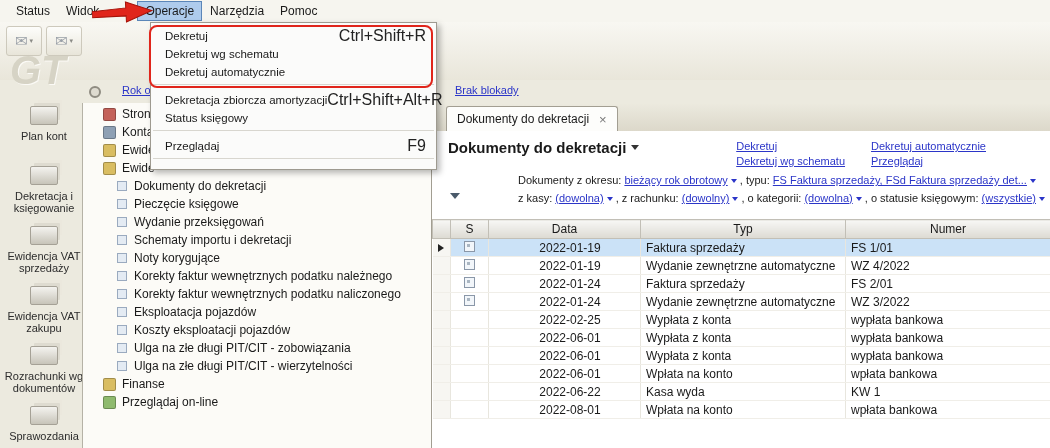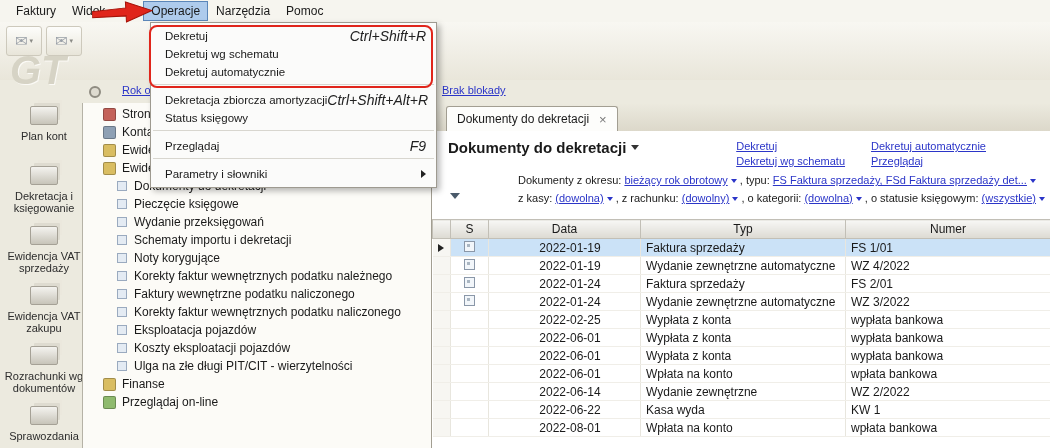--- a/index.html
+++ b/index.html
@@ -25,21 +25,21 @@
   .sb-items{position:absolute;top:22px;left:0;right:0;display:flex;flex-direction:column;align-items:center;}
   .sb-item{width:80px;height:60px;display:flex;flex-direction:column;align-items:center;justify-content:flex-start;cursor:pointer;}
   .sb-ico{width:26px;height:17px;margin-top:4px;background:linear-gradient(#f4f3ef,#c7c4b9);border:1px solid #a5a196;border-radius:2px;box-shadow:3px -4px 0 -1px #dedbd0,6px -8px 0 -2px #ebe8dd;}
   .sb-label{margin-top:5px;font-size:11px;line-height:12px;text-align:center;color:#2c2c2c;}
 
   
   .strip{position:absolute;left:82px;top:80px;right:0;height:23px;border-bottom:1px solid #b5b2a6;font-size:11px;}
   .pin-icon{position:absolute;left:7px;top:6px;width:8px;height:8px;border:2px solid #8f8c82;border-radius:50%;background:#dedbd0;}
   .strip a, .link{color:var(--link,#2b35c8);text-decoration:underline;cursor:pointer;}
   .strip .rok{position:absolute;left:40px;top:4px;}
-  .strip .blok{position:absolute;left:360px;top:4px;}
+  .strip .blok{position:absolute;left:373px;top:4px;}
 
   
   .tree-panel{position:absolute;left:82px;top:103px;width:350px;bottom:0;background:#fcfbf7;border-left:1px solid #b5b2a6;border-right:1px solid #a29e92;overflow:hidden;box-sizing:border-box;}
   .tree{padding-top:2px;text-align:right;}
   .tree-item{height:18px;display:flex;align-items:center;padding-left:20px;font-size:12px;white-space:nowrap;cursor:pointer;}
   .tree-item.f-sub{padding-left:34px;}
   .t-ico{display:none;width:11px;height:11px;margin-right:6px;border-radius:2px;border:1px solid rgba(0,0,0,.25);}
   .f-section .t-ico{display:inline-block;}
   .t-bullet{display:none;width:8px;height:8px;border:1px solid #9aaabf;background:#e4ebf3;margin-right:7px;}
   .f-sub .t-bullet{display:inline-block;}
@@ -74,38 +74,38 @@
   .row-marker{visibility:hidden;display:inline-block;width:0;height:0;border-top:4px solid transparent;border-bottom:4px solid transparent;border-left:6px solid #222;}
   tr.f-selected .row-marker{visibility:visible;}
   .s-ico{display:none;width:9px;height:9px;border:1px solid #8a97a8;background:#f2f6fa;position:relative;}
   .s-ico::after{content:"";position:absolute;left:2px;top:2px;width:3px;height:3px;background:#aab6c2;}
   tr.f-s_icon .s-ico{display:inline-block;}
 
   
   .dropdown{position:absolute;left:150px;top:22px;width:287px;background:#fbfbfa;border:1px solid #9e9a90;box-shadow:3px 3px 6px rgba(0,0,0,.28);z-index:40;padding:4px 0;box-sizing:border-box;}
   .menu-item{height:18px;display:flex;align-items:center;padding:0 10px 0 14px;font-size:11.5px;cursor:pointer;}
   .mi-label{flex:0 0 auto;}
-  .mi-shortcut{margin-left:auto;font-size:14px;color:#222;font-style:italic;}
+  .mi-shortcut{margin-left:auto;font-size:16px;color:#222;}
   .mi-sub{display:none;margin-left:auto;width:0;height:0;border-top:4px solid transparent;border-bottom:4px solid transparent;border-left:5px solid #222;}
   .menu-item.f-submenu .mi-sub{display:inline-block;}
   .menu-item.f-sep{height:3px;padding:0;margin:3px 2px;border-top:1px solid #d8d6cf;cursor:default;}
 
   
   .annot-box{position:absolute;left:149px;top:25px;width:280px;height:59px;border:2px solid var(--annotation-red,#e0251b);border-radius:8px;z-index:50;pointer-events:none;}
   .annot-arrow{position:absolute;left:92px;top:0px;z-index:50;pointer-events:none;transform:rotate(-3deg);}
   .annot-arrow polygon{fill:var(--annotation-red,#e0251b);stroke:#a51208;stroke-width:1;}
 </style>
 </head>
 <body>
 
 <div id="app">
 
   <div class="menubar">
 
-      <span class="mb-item">Faktury</span>
+      <span class="mb-item">Status</span>
 
       <span class="mb-item">Widok</span>
 
       <span class="mb-item f-open">Operacje</span>
 
       <span class="mb-item">Narzędzia</span>
 
       <span class="mb-item">Pomoc</span>
     </div>
 
@@ -220,44 +220,44 @@
           <span class="t-label">Noty korygujące</span>
         </div>
 
 
         <div class="tree-item f-sub">
 
           <span class="t-bullet"></span>
           <span class="t-label">Korekty faktur wewnętrznych podatku należnego</span>
         </div>
 
-        <div class="tree-item f-sub">
-
-          <span class="t-bullet"></span>
-          <span class="t-label">Faktury wewnętrzne podatku naliczonego</span>
-        </div>
 
         <div class="tree-item f-sub">
 
           <span class="t-bullet"></span>
           <span class="t-label">Korekty faktur wewnętrznych podatku naliczonego</span>
         </div>
 
         <div class="tree-item f-sub">
 
           <span class="t-bullet"></span>
           <span class="t-label">Eksploatacja pojazdów</span>
         </div>
 
         <div class="tree-item f-sub">
 
           <span class="t-bullet"></span>
           <span class="t-label">Koszty eksploatacji pojazdów</span>
         </div>
 
+        <div class="tree-item f-sub">
+
+          <span class="t-bullet"></span>
+          <span class="t-label">Ulga na złe długi PIT/CIT - zobowiązania</span>
+        </div>
 
         <div class="tree-item f-sub">
 
           <span class="t-bullet"></span>
           <span class="t-label">Ulga na złe długi PIT/CIT - wierzytelności</span>
         </div>
 
         <div class="tree-item f-section">
           <span class="t-ico" style="background: rgb(217, 189, 98);"></span>
 
@@ -405,27 +405,20 @@
               </tr>
 
               <tr>
                 <td class="gutter"><span class="row-marker"></span></td>
                 <td class="c-s"></td>
                 <td class="c-date">2022-06-01</td>
                 <td class="c-typ">Wpłata na konto</td>
                 <td class="c-numer">wpłata bankowa</td>
               </tr>
 
-              <tr>
-                <td class="gutter"><span class="row-marker"></span></td>
-                <td class="c-s"></td>
-                <td class="c-date">2022-06-14</td>
-                <td class="c-typ">Wydanie zewnętrzne</td>
-                <td class="c-numer">WZ 2/2022</td>
-              </tr>
 
               <tr>
                 <td class="gutter"><span class="row-marker"></span></td>
                 <td class="c-s"></td>
                 <td class="c-date">2022-06-22</td>
                 <td class="c-typ">Kasa wyda</td>
                 <td class="c-numer">KW 1</td>
               </tr>
 
               <tr>
@@ -491,25 +484,20 @@
         <span class="mi-shortcut">F9</span>
 
       </div>
 
       <div class="menu-item f-sep">
         
         
         
       </div>
 
-      <div class="menu-item f-submenu">
-        <span class="mi-label">Parametry i słowniki</span>
-
-        <span class="mi-sub"></span>
-      </div>
     </div>
 
   <div class="annot-box"></div>
   <svg class="annot-arrow" width="64" height="26" viewBox="0 0 64 26">
     <polygon points="0,10 34,8 34,2 60,12 34,22 34,16 0,16"></polygon>
   </svg>
 
 </div>
 
 </body></html>

